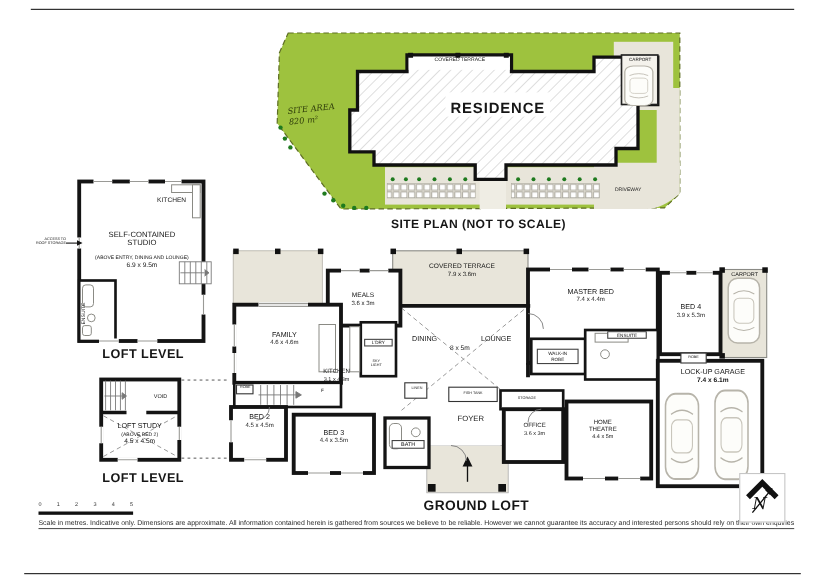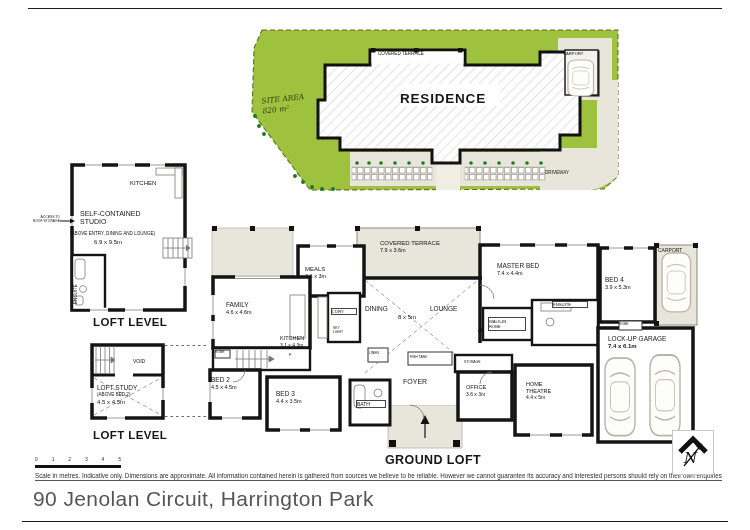--- a/index.html
+++ b/index.html
@@ -1,19 +1,19 @@
 <!DOCTYPE html>
 <html style="--grass: #9ec23e; --paving: #e8e5da;"><head>
 <meta charset="utf-8">
 <style>
   html,body{margin:0;padding:0;background:#fff;}
   #page{position:relative;width:750px;height:530px;background:#fff;overflow:hidden;
         font-family:"Liberation Sans",sans-serif;color:#1a1a1a;}
   svg.plan{position:absolute;overflow:visible;}
-  .lbl{position:absolute;line-height:1.2;white-space:nowrap;color:#161616;}
+  .lbl{position:absolute;text-align:center;line-height:1.2;white-space:nowrap;color:#161616;}
   .f32{font-size:3.4px;}
   .f4{font-size:4.2px;}
   .f45{font-size:4.6px;}
   .f5{font-size:5px;}
   .f55{font-size:5.5px;}
   .f6{font-size:6px;}
   .f65{font-size:6.5px;}
   .f7{font-size:7px;}
   .cap{font-weight:bold;font-size:11.5px;letter-spacing:.4px;}
   .boxed{border:1px solid #444;background:#fff;}
@@ -112,20 +112,21 @@
     </g>
   </svg>
   <div class="lbl f45" style="left:378px;top:51px;width:80px;">COVERED TERRACE</div>
   <div class="lbl f4" style="left:563px;top:51px;width:38px;">CARPORT</div>
   <div class="lbl" style="left:400px;top:91px;width:105px;font-size:13.5px;font-weight:600;letter-spacing:.8px;">RESIDENCE</div>
   <div class="lbl hand" style="left:262px;top:94px;width:48px;font-size:7.5px;text-align:left;">
     <div>SITE AREA</div>
       <div>820 m²</div>
   </div>
   <div class="lbl f45" style="left:545px;top:170px;width:52px;">DRIVEWAY</div>
+  <div class="lbl cap" style="left:355px;top:198px;width:160px;font-size:11px;">SITE PLAN (NOT TO SCALE)</div>
 
   <svg class="plan" style="left:30px;top:158px;" width="170" height="175" viewBox="0 0 170 175">
     <rect x="42" y="7" width="113" height="145" class="wall" stroke-width="4"></rect>
     <rect x="42" y="97" width="33" height="55" class="wall2"></rect>
 
     <rect x="126" y="10" width="26" height="7" class="fix"></rect>
     <rect x="145" y="10" width="7" height="30" class="fix"></rect>
 
     <rect x="45" y="101" width="10" height="20" rx="3" class="fix"></rect>
     <circle cx="53" cy="131" r="3.5" class="fix"></circle>
@@ -331,21 +332,20 @@
   <div id="ticks">
     <span>0</span>
       <span>1</span>
     <span>2</span>
       <span>3</span>
     <span>4</span>
       <span>5</span>
   </div>
   <div id="sbar"></div>
   <div id="disc">Scale in metres. Indicative only. Dimensions are approximate. All information contained herein is gathered from sources we believe to be reliable. However we cannot guarantee its accuracy and interested persons should rely on their own enquiries</div>
-  <div id="title">90 Jenolan Circuit, Harrington Park</div>
 
   <div id="nbox">
     <svg width="40" height="43" viewBox="0 0 40 43">
       <path d="M7,21 L20,8 L33,21" fill="none" stroke="#111" stroke-width="5"></path>
       <path d="M11,35 L29,13" stroke="#111" stroke-width="1.2"></path>
       <path d="M29,13 l-6.5,1.5 4.5,4.5 Z" fill="#111"></path>
     </svg>
     <span id="nletter">N</span>
   </div>
 

